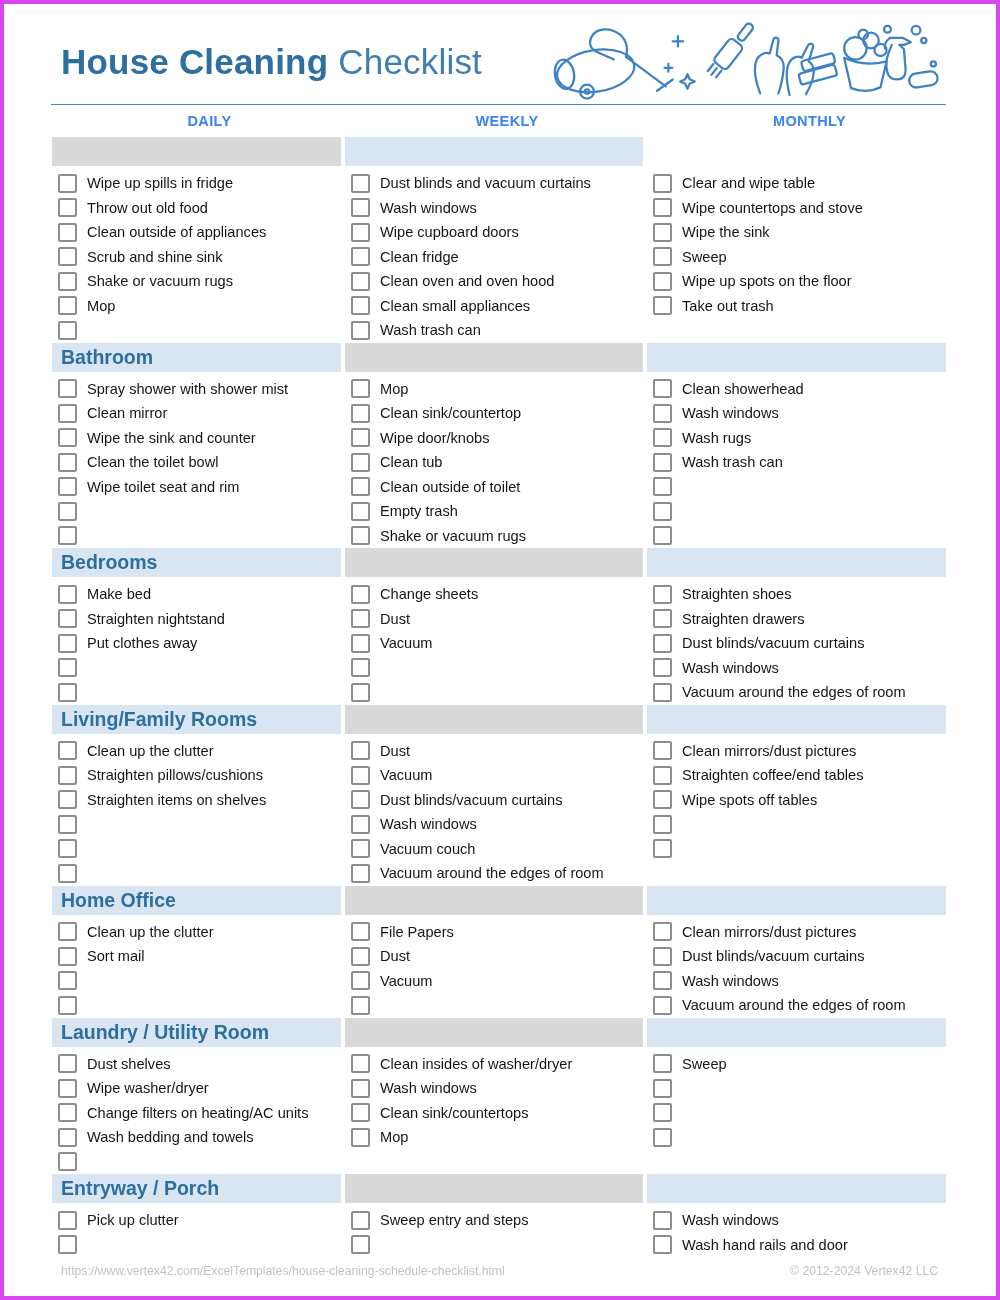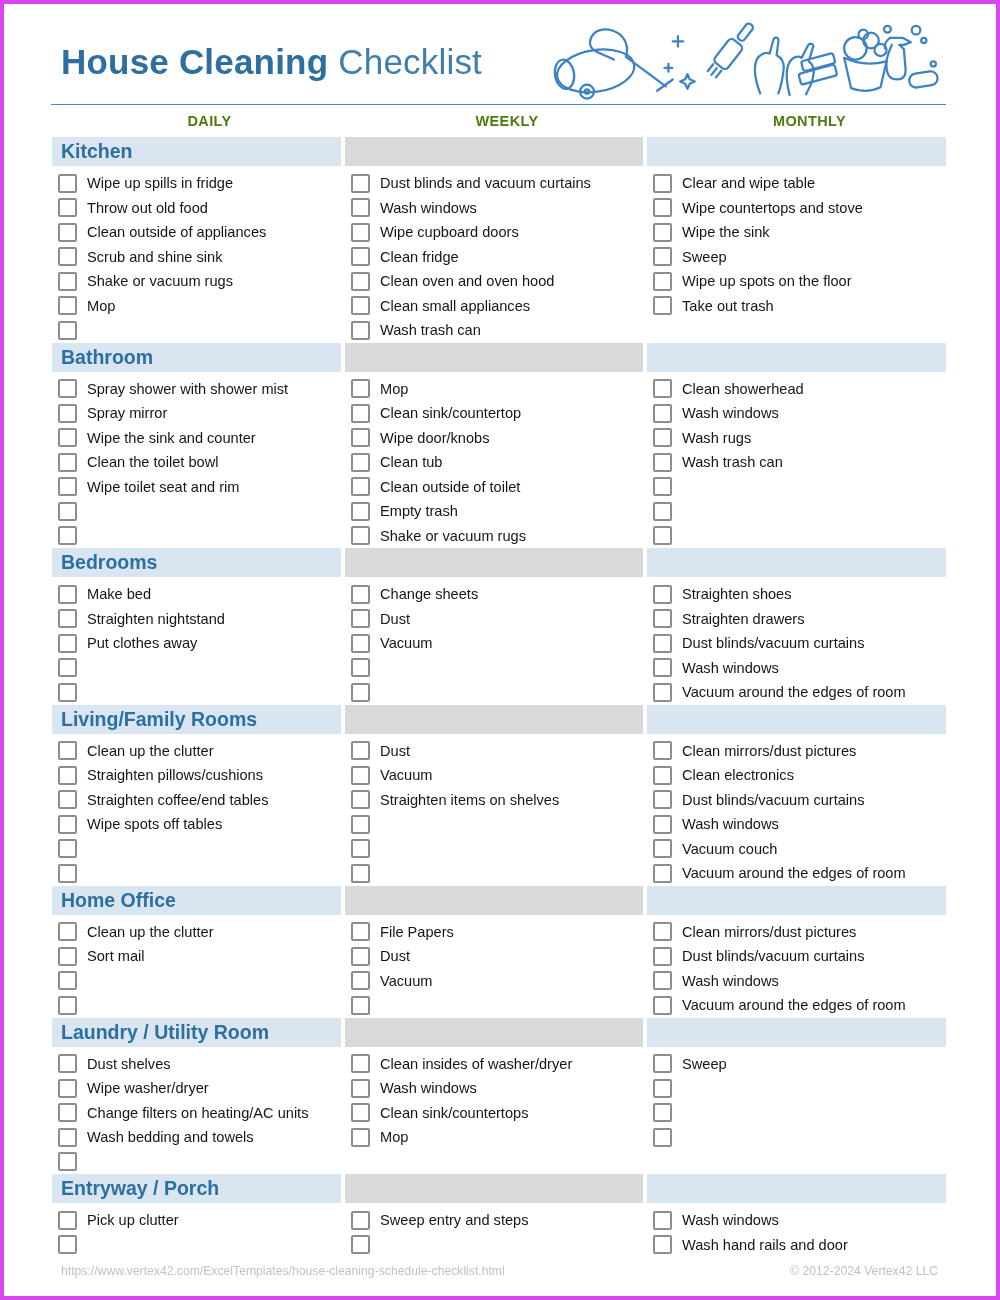--- a/index.html
+++ b/index.html
@@ -6,21 +6,21 @@
   body{font-family:"Liberation Sans","DejaVu Sans",sans-serif;}
   .page{width:1000px;height:1300px;box-sizing:border-box;border:4px solid #d946ef;background:#fff;overflow:hidden;position:relative;}
   
   .header{position:relative;height:133px;}
   .h-title{position:absolute;left:57px;top:38px;font-size:35px;color:#2d6f9f;letter-spacing:.2px;margin:0;white-space:nowrap;}
   .h-title .tbold{font-weight:bold;}
   .h-title .treg{font-weight:normal;color:#3f7eae;}
   .deco{position:absolute;right:54px;top:12px;}
   .rule{position:absolute;top:100px;left:47px;width:895px;border-top:1.5px solid #4f87b3;}
   .colheads{position:absolute;top:109px;left:48px;width:894px;display:grid;grid-template-columns:289px 298px 299px;column-gap:4px;}
-  .colheads .ch{text-align:center;font-weight:bold;font-size:14.5px;color:#4d7c0f;letter-spacing:.4px;padding-left:26px;}
+  .colheads .ch{text-align:center;font-weight:bold;font-size:14.5px;color:#3b82f6;letter-spacing:.4px;padding-left:26px;}
   
   #sections{width:894px;margin-left:48px;}
   .band{display:grid;grid-template-columns:289px 298px 299px;column-gap:4px;height:29px;}
   .band-cell.blue{background:#d9e5f1;}
   .band-cell.gray{background:#d9d9d9;}
   .sec-title{margin:0;font-size:19.5px;font-weight:bold;color:#2d6f9f;line-height:29px;padding-left:9px;white-space:nowrap;}
   .rows{margin-top:5px;display:grid;grid-template-columns:289px 298px 299px;column-gap:4px;grid-auto-rows:24.5px;}
   .item{display:flex;align-items:center;overflow:visible;}
   .cb{width:15px;height:15px;border:2px solid #8d8d8d;border-radius:2px;background:#fff;margin-left:6px;margin-right:10px;flex:0 0 auto;}
   .lbl{font-size:14.6px;color:#151515;white-space:nowrap;}
@@ -91,23 +91,20 @@
     <div class="colheads">
       <div class="ch">DAILY</div>
       <div class="ch">WEEKLY</div>
       <div class="ch">MONTHLY</div>
     </div>
   </div>
 
   <main id="sections">
       <section class="sec">
         <div class="band">
-          <div class="band-cell blue">
-            <h2 class="sec-title">Kitchen</h2>
-          </div>
           <div class="band-cell gray"></div>
           <div class="band-cell blue"></div>
         </div>
         <div class="rows">
           <div class="item">
             <span class="cb"></span>
             <span class="lbl">Wipe up spills in fridge</span>
           </div>
           <div class="item">
             <span class="cb"></span>
@@ -203,21 +200,21 @@
           <div class="item">
             <span class="cb"></span>
             <span class="lbl">Mop</span>
           </div>
           <div class="item">
             <span class="cb"></span>
             <span class="lbl">Clean showerhead</span>
           </div>
           <div class="item">
             <span class="cb"></span>
-            <span class="lbl">Spray mirror</span>
+            <span class="lbl">Clean mirror</span>
           </div>
           <div class="item">
             <span class="cb"></span>
             <span class="lbl">Clean sink/countertop</span>
           </div>
           <div class="item">
             <span class="cb"></span>
             <span class="lbl">Wash windows</span>
           </div>
           <div class="item">
@@ -374,24 +371,20 @@
             <span class="cb"></span>
             <span class="lbl">Clean mirrors/dust pictures</span>
           </div>
           <div class="item">
             <span class="cb"></span>
             <span class="lbl">Straighten pillows/cushions</span>
           </div>
           <div class="item">
             <span class="cb"></span>
             <span class="lbl">Vacuum</span>
-          </div>
-          <div class="item">
-            <span class="cb"></span>
-            <span class="lbl">Clean electronics</span>
           </div>
           <div class="item">
             <span class="cb"></span>
             <span class="lbl">Straighten coffee/end tables</span>
           </div>
           <div class="item">
             <span class="cb"></span>
             <span class="lbl">Straighten items on shelves</span>
           </div>
           <div class="item">

